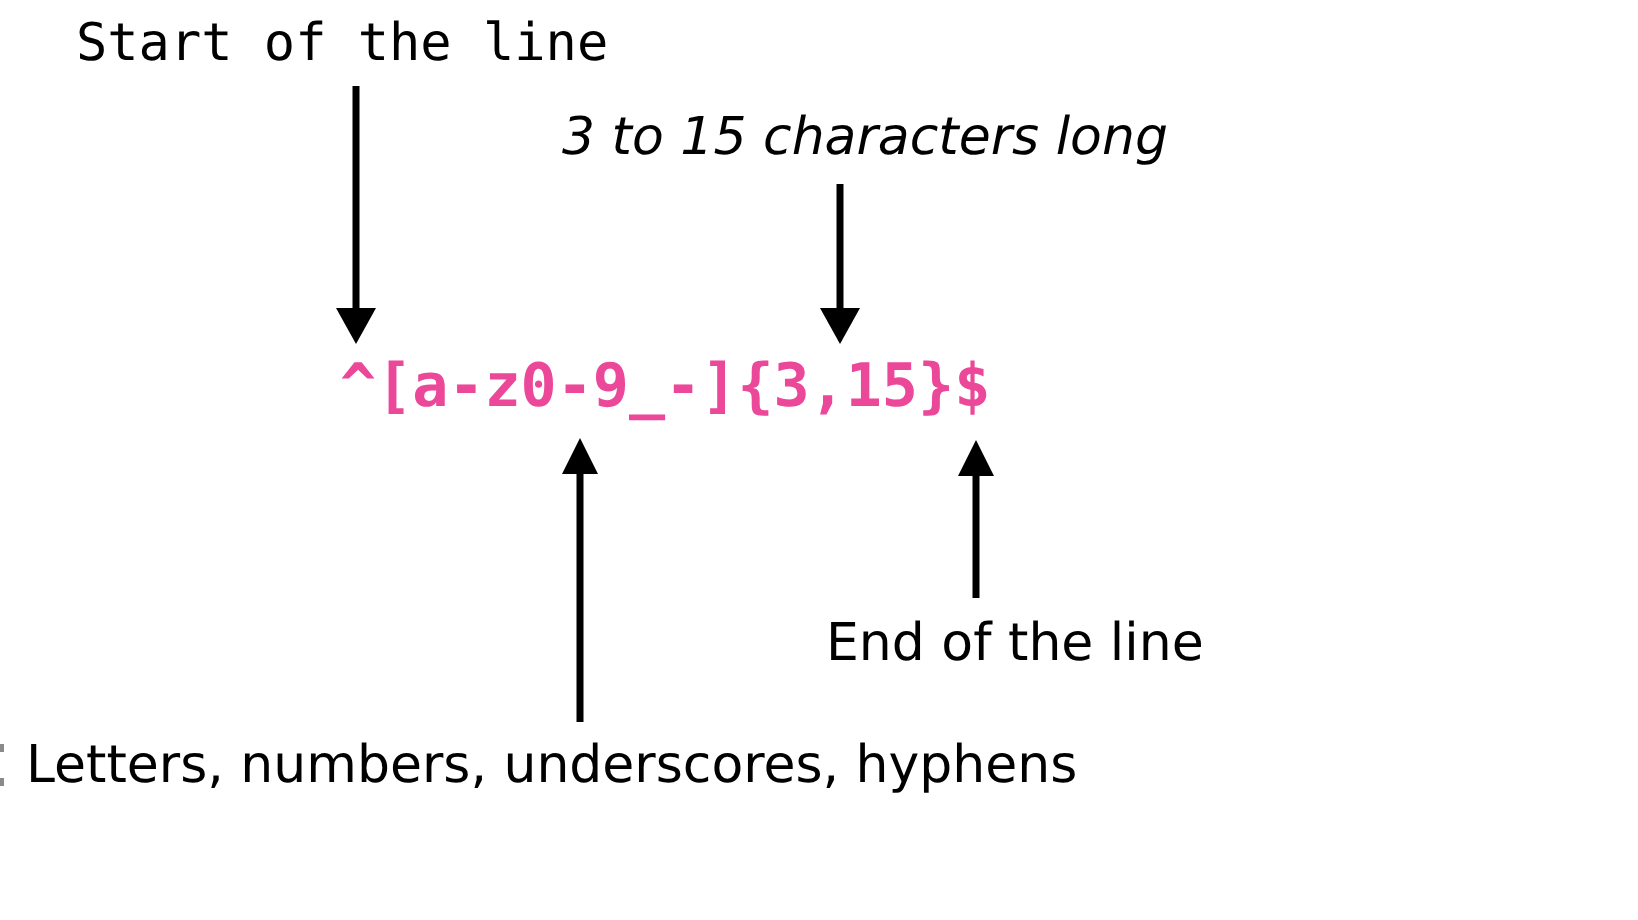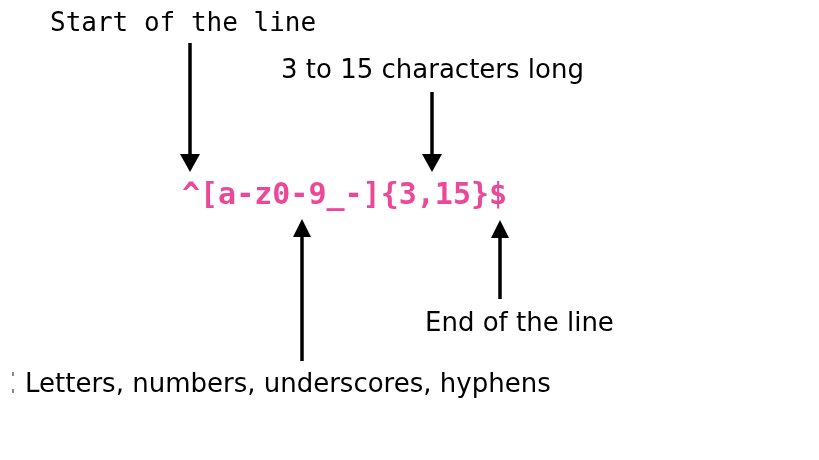--- a/index.html
+++ b/index.html
@@ -8,21 +8,20 @@
     background: #ffffff;
   }
   .canvas {
     position: relative;
     width: 673px;
     height: 460px;
     background: #ffffff;
     overflow: hidden;
     font-family: "DejaVu Sans", "Liberation Sans", sans-serif;
     color: #000000;
-    margin-left: 12px;
   }
   .arrows-layer {
     position: absolute;
     left: 0;
     top: 0;
     width: 819px;
     height: 460px;
   }
   .arrow-shaft {
     stroke: #000000;
@@ -54,21 +53,21 @@
     left: 170px;
     top: 179px;
     line-height: 1;
     white-space: pre;
     font-family: "DejaVu Sans Mono", "Liberation Mono", monospace;
     font-size: 30px;
     font-weight: 700;
     color: #ec4899;
   }
   .pos-start-label   { left: 38px;  top: 9px;   }
-  .pos-length-label  { left: 269px; top: 56px;  }
+  .pos-length-label  { left: 281px; top: 56px; font-style: italic;  }
   .pos-end-label     { left: 413px; top: 309px; }
   .pos-charset-label { left: 13px;  top: 370px; }
   .edge-artifact {
     position: absolute;
     left: 0;
     width: 2px;
     height: 4px;
     background: #8a8a8a;
   }
   .edge-artifact-1 { top: 372px; }

